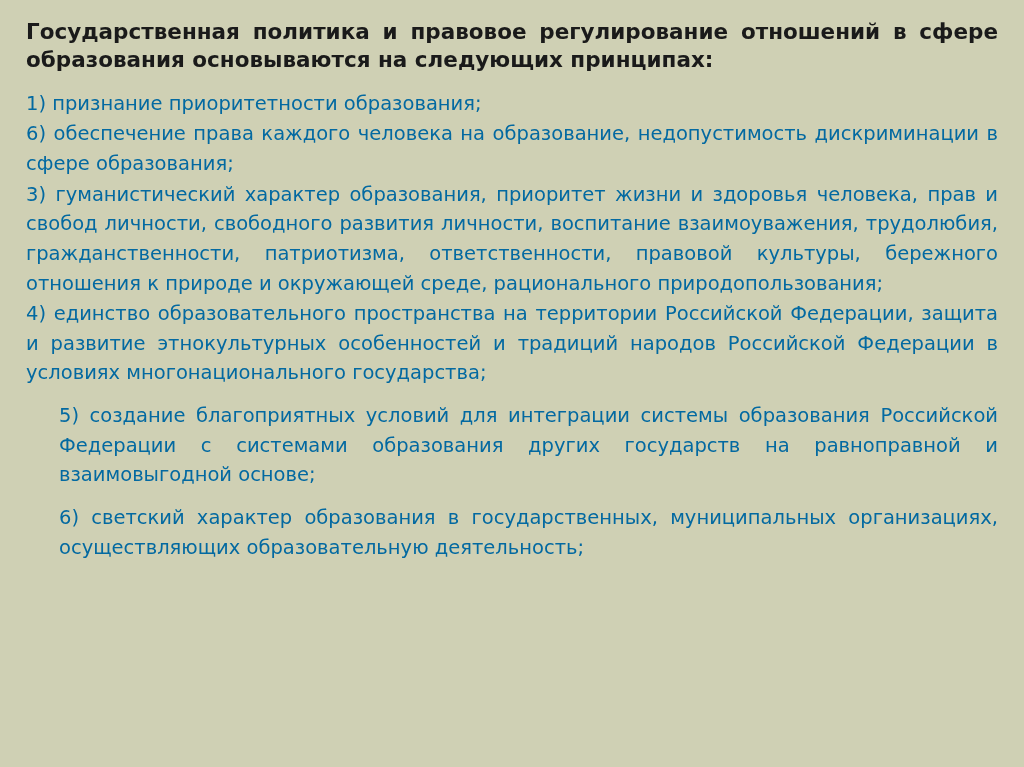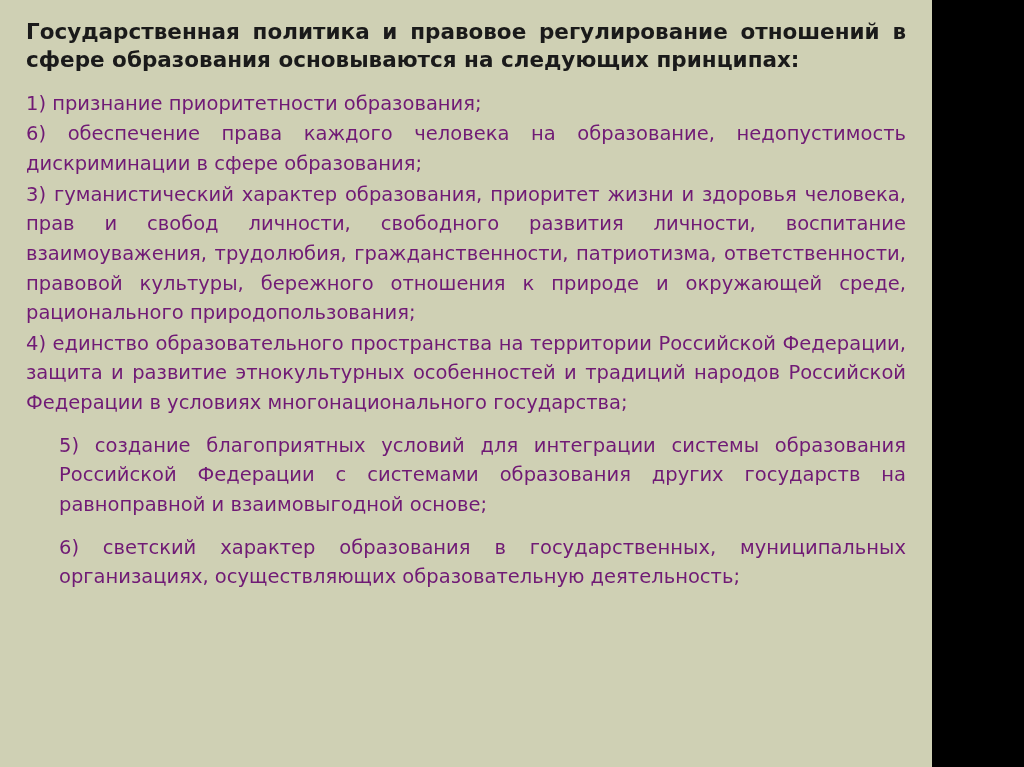--- a/index.html
+++ b/index.html
@@ -7,21 +7,21 @@
     padding: 0;
     background: #000;
   }
   body {
     width: 1024px;
     height: 767px;
     overflow: hidden;
   }
   .slide {
     position: relative;
-    width: 932px;
+    width: 1024px;
     height: 767px;
     box-sizing: border-box;
     background: #cfd0b4;
     padding: 18px 24px 10px 24px;
     font-family: "DejaVu Sans", "Liberation Sans", sans-serif;
     color: #1a1a1a;
   }
   .slide-title {
     font-size: 21.5px;
     font-weight: bold;
@@ -35,21 +35,21 @@
   .body-list {
     margin: 0;
     padding: 0 2px 0 2px;
   }
   .para {
     font-size: 19.5px;
     line-height: 1.52;
     text-align: justify;
     text-align-last: left;
     margin: 0 0 1px 0;
-    color: #701a75;
+    color: #0369a1;
   }
   .para.gap-before {
     margin-top: 13px;
     margin-left: 33px;
   }
 </style>
 </head>
 <body>
 
 <div class="slide">

